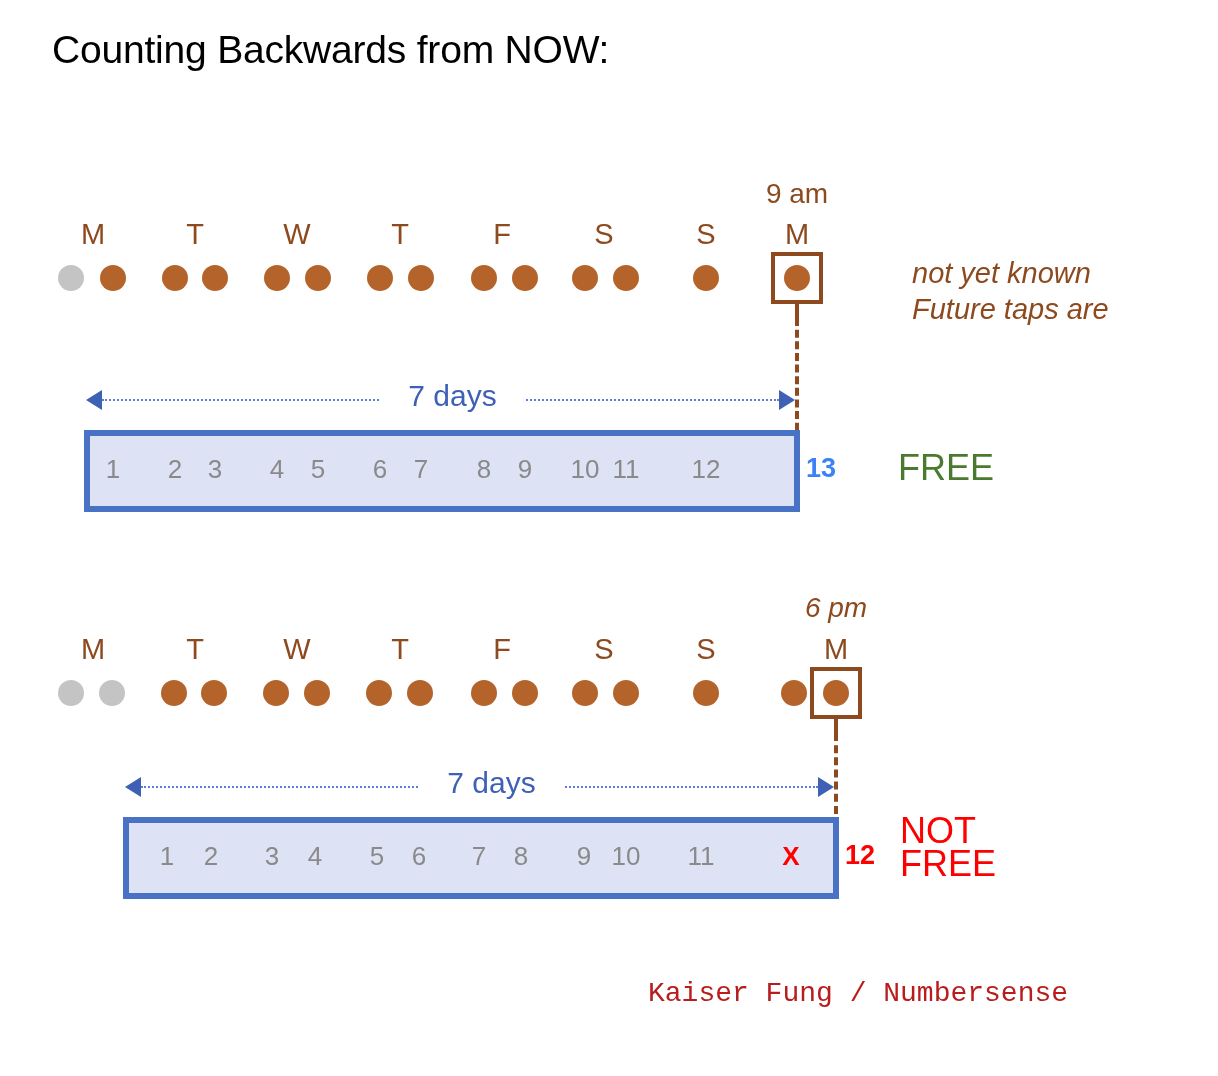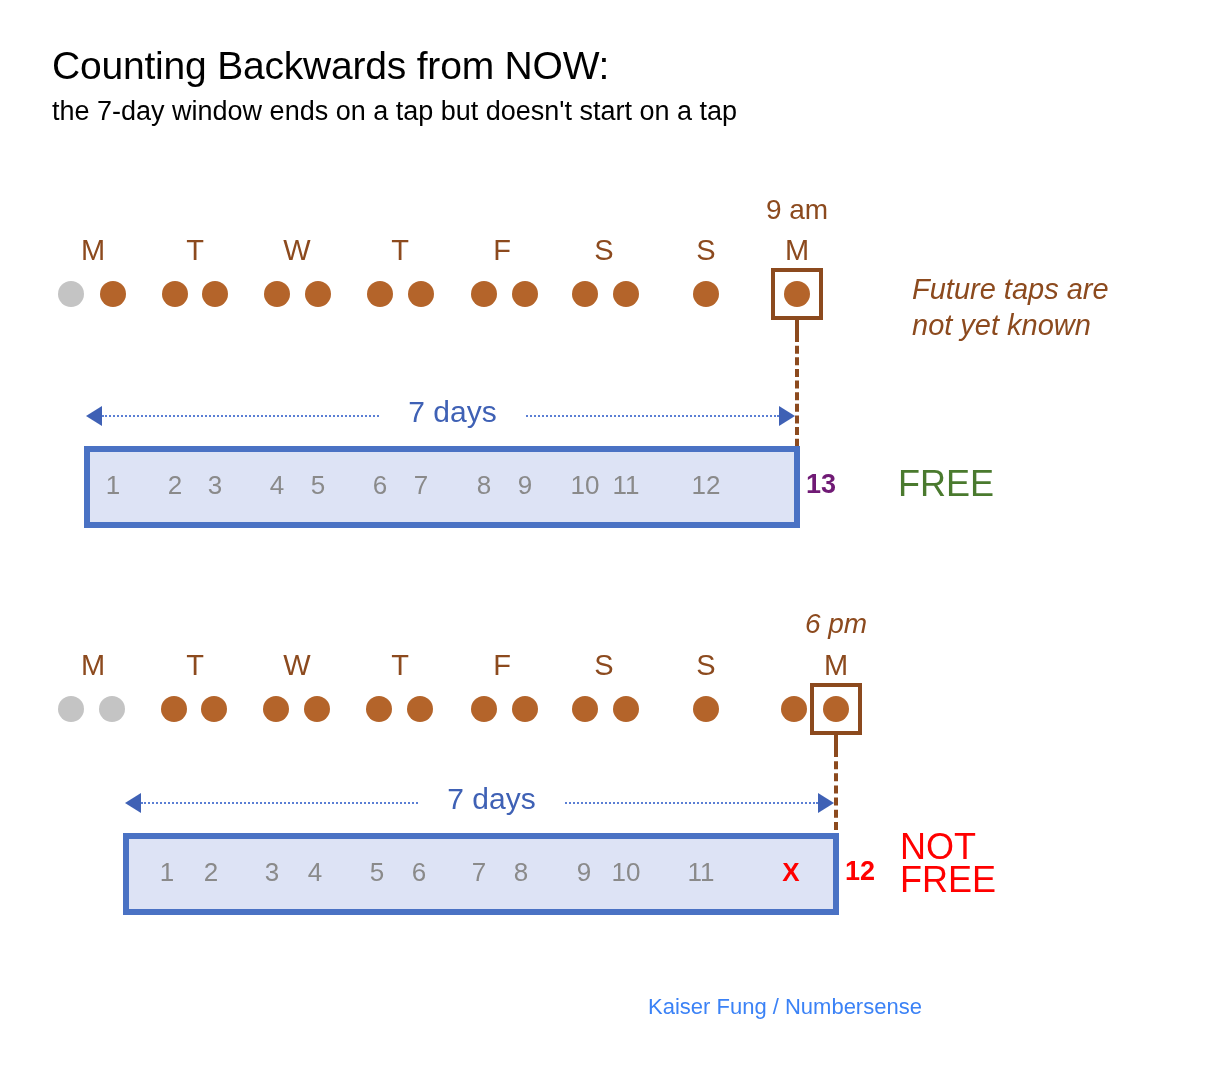--- a/index.html
+++ b/index.html
@@ -3,21 +3,21 @@
 <meta charset="utf-8">
 <style>
   html,body{margin:0;padding:0;}
   body{
     width:1218px;height:1076px;
     background:#ffffff;
     font-family:"Liberation Sans", sans-serif;
     overflow:hidden;
     position:relative;
   }
-  #stage{position:absolute;left:0;top:16px;width:1218px;height:1016px;}
+  #stage{position:absolute;left:0;top:0;width:1218px;height:1016px;}
 
   
   .title-main{
     position:absolute;left:52px;top:28px;
     font-size:39px;color:#000;letter-spacing:-0.2px;white-space:nowrap;
   }
   .title-sub{
     position:absolute;left:52px;top:80px;
     font-size:27px;color:#000;white-space:nowrap;
   }
@@ -86,48 +86,47 @@
   .cellnum{
     position:absolute;font-size:26px;color:#8A8A8A;
     text-align:center;width:48px;margin-left:-24px;
   }
   .cellnum.xmark{color:#FF0000;font-weight:bold;}
 
   .endnum{
     position:absolute;font-size:27px;font-weight:bold;
     text-align:left;
   }
-  .endnum.green{color:#701a75;}
+  .endnum.green{color:#3b82f6;}
   .endnum.red{color:#FF0000;}
 
   .verdict{
     position:absolute;font-size:36px;line-height:33px;
   }
   .verdict.green{color:#4A7A2E;}
   .verdict.red{color:#FF0000;}
 
   
   .sidenote{
     position:absolute;font-size:29px;line-height:36px;
     color:#8C4A1E;font-style:italic;
   }
 
   
   .footer{
-    position:absolute;font-family:Liberation Sans, sans-serif;
-    font-size:22px;color:#3b82f6;
+    position:absolute;font-family:Liberation Mono, monospace;
+    font-size:28px;color:#b91c1c;
   }
 </style>
 </head>
 <body>
 
 <div id="stage">
 
   <div class="title-main">Counting Backwards from NOW:</div>
-  <div class="title-sub">the 7-day window ends on a tap but doesn't start on a tap</div>
 
   <div id="scenario-0">
       <div class="abs day" style="left: 93px; top: 218px;">M</div>
       <div class="abs day" style="left: 195px; top: 218px;">T</div>
       <div class="abs day" style="left: 297px; top: 218px;">W</div>
       <div class="abs day" style="left: 400px; top: 218px;">T</div>
       <div class="abs day" style="left: 502px; top: 218px;">F</div>
       <div class="abs day" style="left: 604px; top: 218px;">S</div>
       <div class="abs day" style="left: 706px; top: 218px;">S</div>
       <div class="abs day" style="left: 797px; top: 218px;">M</div>
@@ -165,22 +164,22 @@
       <div class="cellnum" style="left: 380px; top: 454px;">6</div>
       <div class="cellnum" style="left: 421px; top: 454px;">7</div>
       <div class="cellnum" style="left: 484px; top: 454px;">8</div>
       <div class="cellnum" style="left: 525px; top: 454px;">9</div>
       <div class="cellnum" style="left: 585px; top: 454px;">10</div>
       <div class="cellnum" style="left: 626px; top: 454px;">11</div>
       <div class="cellnum" style="left: 706px; top: 454px;">12</div>
       <div class="endnum green" style="left: 806px; top: 453px;">13</div>
       <div class="verdict green" style="left: 898px; top: 451px;">FREE</div>
       <div class="sidenote" style="left: 912px; top: 255px;">
+        <div>not yet known</div>
         <div>Future taps are</div>
-        <div>not yet known</div>
       </div>
     </div>
   <div id="scenario-1">
       <div class="abs day" style="left: 93px; top: 633px;">M</div>
       <div class="abs day" style="left: 195px; top: 633px;">T</div>
       <div class="abs day" style="left: 297px; top: 633px;">W</div>
       <div class="abs day" style="left: 400px; top: 633px;">T</div>
       <div class="abs day" style="left: 502px; top: 633px;">F</div>
       <div class="abs day" style="left: 604px; top: 633px;">S</div>
       <div class="abs day" style="left: 706px; top: 633px;">S</div>

